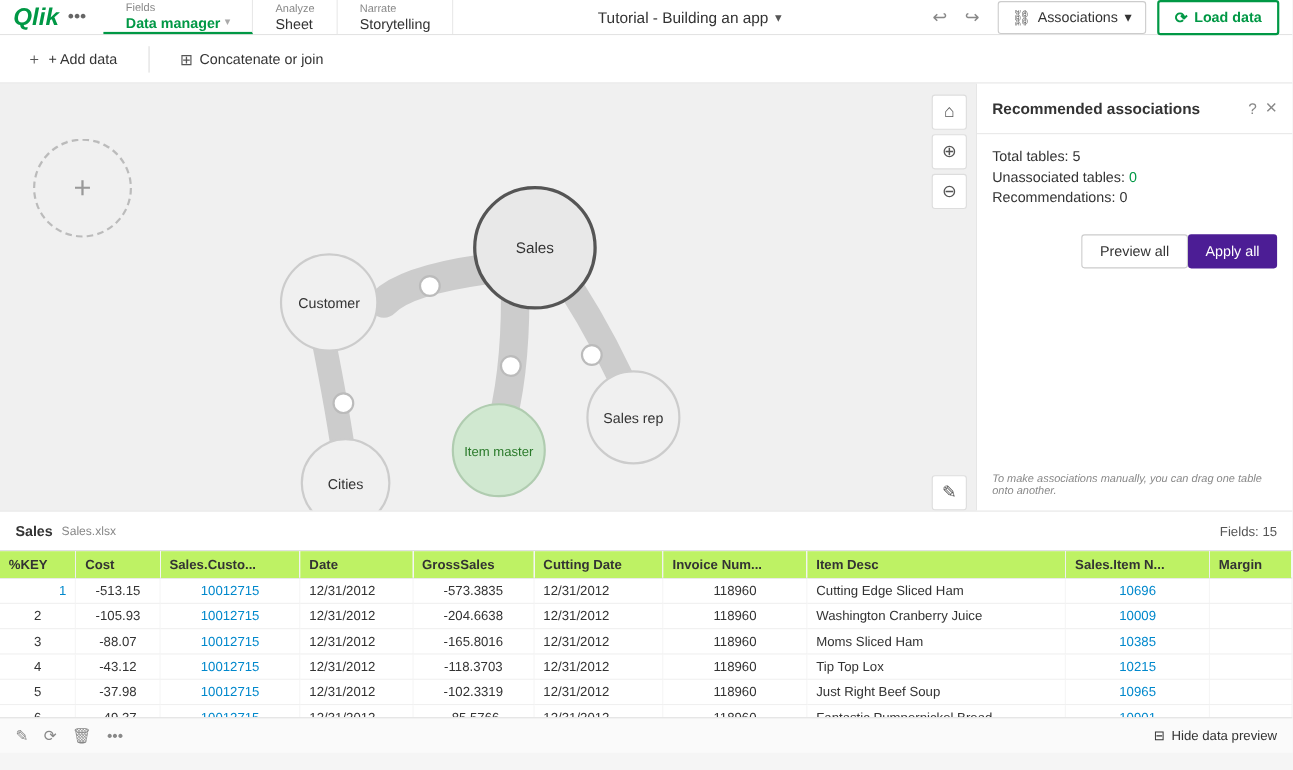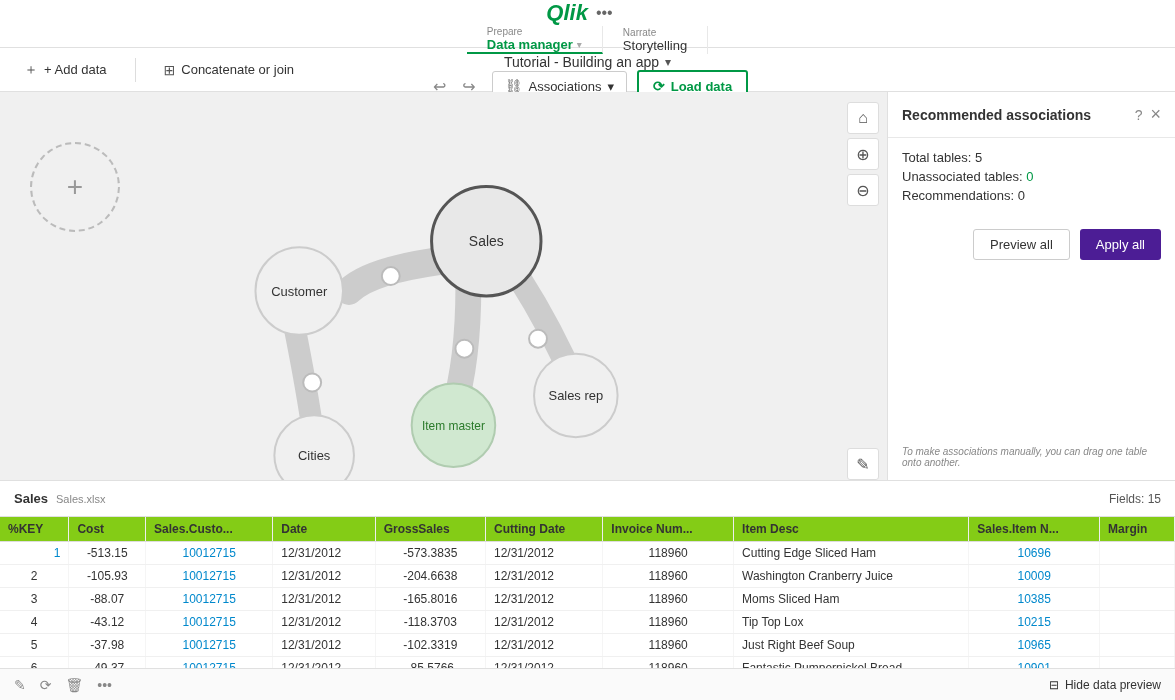--- a/index.html
+++ b/index.html
@@ -1,22 +1,22 @@
 <!DOCTYPE html>
 <html><head>
   <meta charset="utf-8">
   <style>
     * { box-sizing: border-box; margin: 0; padding: 0; font-family: 'Segoe UI', Arial, sans-serif; }
     body { width: 1175px; height: 700px; overflow: hidden; background: #f5f5f5; font-size: 13px; }
 
     
     .top-nav {
-      display: flex; align-items: center; height: 48px;
+      display: flex; align-items: center; height: 32px;
       background: #fff; border-bottom: 1px solid #e0e0e0;
-      padding: 0 12px; gap: 0; flex-direction: column;
+      padding: 0 12px; gap: 0;
     }
     .logo-area { display: flex; align-items: center; gap: 8px; margin-right: 16px; }
     .logo-text { font-size: 22px; font-weight: bold; color: #009845; font-style: italic; }
     .logo-dots { color: #666; font-size: 16px; cursor: pointer; }
     .nav-tabs { display: flex; height: 100%; }
     .nav-tab {
       display: flex; flex-direction: column; justify-content: center;
       padding: 0 20px; cursor: pointer; position: relative; color: #555;
       border-right: 1px solid #e8e8e8;
     }
@@ -88,21 +88,21 @@
     }
     .panel-title { font-size: 14px; font-weight: 600; color: #333; }
     .panel-header-icons { display: flex; gap: 8px; align-items: center; }
     .panel-icon-btn { background: none; border: none; cursor: pointer; color: #888; font-size: 14px; }
     .panel-stats { padding: 12px 14px; }
     .stat-row { font-size: 13px; color: #333; margin-bottom: 4px; }
     .stat-row .stat-val { color: #333; }
     .stat-row.unassoc .stat-val { color: #009845; }
     .stat-row.recom .stat-val { color: #333; }
     .panel-actions {
-      display: flex; gap: 10px; padding: 10px 14px; justify-content: flex-end;
+      display: flex; padding: 10px 14px; justify-content: flex-end;
     }
     .preview-btn {
       border: 1px solid #ccc; border-radius: 3px; padding: 7px 16px;
       cursor: pointer; background: #fff; color: #333; font-size: 13px;
     }
     .apply-btn {
       border: none; border-radius: 3px; padding: 7px 16px;
       cursor: pointer; background: #4c1d95; color: #fff; font-size: 13px; font-weight: 500;
     }
     .panel-hint { padding: 12px 14px; font-size: 10px; color: #888; font-style: italic; margin-top: auto; }
@@ -115,21 +115,21 @@
     .preview-header {
       display: flex; align-items: center; height: 36px; padding: 0 14px;
       border-bottom: 1px solid #e0e0e0; gap: 8px;
     }
     .preview-table-name { font-size: 13px; font-weight: 600; color: #333; }
     .preview-file-name { font-size: 11px; color: #888; }
     .preview-fields { font-size: 12px; color: #555; margin-left: auto; }
     .preview-table-wrap { overflow-x: auto; flex: 1; overflow-y: hidden; }
     .preview-table { width: 100%; border-collapse: collapse; font-size: 12px; }
     .preview-table thead th {
-      background: #84cc16; border-bottom: 1px solid #ddd; border-right: 1px solid #eee;
+      background: #bef264; border-bottom: 1px solid #ddd; border-right: 1px solid #eee;
       padding: 5px 8px; text-align: left; font-weight: 600; color: #333; white-space: nowrap;
       position: sticky; top: 0;
     }
     .preview-table tbody td {
       border-bottom: 1px solid #f0f0f0; border-right: 1px solid #f5f5f5;
       padding: 4px 8px; white-space: nowrap; color: #333;
     }
     .preview-table tbody td.num { text-align: center; }
     .preview-table tbody td.link { color: #0088cc; text-align: right; }
     .preview-footer {
@@ -147,25 +147,29 @@
 <body>
 
 <div class="top-nav">
   <div class="logo-area">
     <span class="logo-text">Qlik</span>
     <span class="logo-dots">•••</span>
   </div>
 
   <div class="nav-tabs">
     <div class="nav-tab active">
-      <span class="tab-section">Prepare</span>
+      <span class="tab-section">Fields</span>
       <div style="display:flex;align-items:center;gap:4px;">
         <span class="tab-label">Data manager</span>
         <span class="dropdown-arrow">▾</span>
       </div>
+    </div>
+    <div class="nav-tab">
+      <span class="tab-section">Analyze</span>
+      <span class="tab-label">Sheet</span>
     </div>
     <div class="nav-tab">
       <span class="tab-section">Narrate</span>
       <span class="tab-label">Storytelling</span>
     </div>
   </div>
 
   <div class="nav-center">
     <span>Tutorial - Building an app</span>
     <span class="chevron">▾</span>

